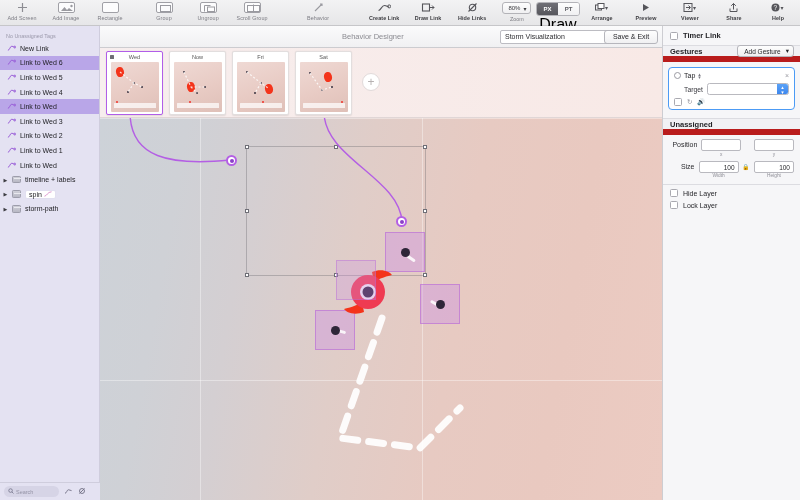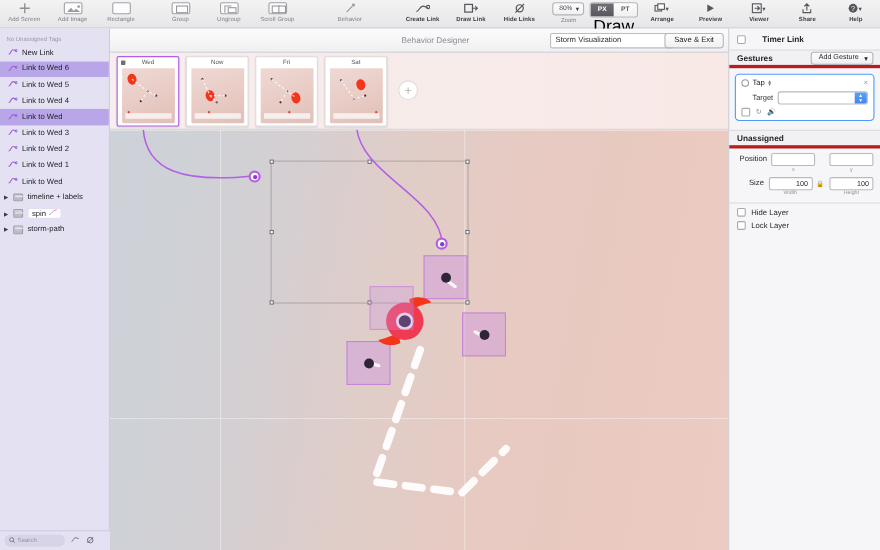--- a/index.html
+++ b/index.html
@@ -64,21 +64,21 @@
   .seg div.on { background: linear-gradient(#6f6f76,#56565c); color: #fff; }
 
   
   .subbar {
     position: absolute; top: 26px; left: 0; width: 800px; height: 22px;
     background: linear-gradient(#fbfbfc,#f0f0f2);
     border-bottom: 1px solid #ccccd0;
     display: flex; align-items: center;
   }
   .subbar .designer-title {
-    position: absolute; left: 365px; font-size: 7.5px; color: #8b8b91;
+    position: absolute; left: 342px; font-size: 7.5px; color: #8b8b91;
   }
   .doc-field {
     position: absolute; left: 500px; width: 112px; height: 14px;
     border: 1px solid #bcbcc2; border-radius: 2px; background: #fff;
     font-size: 7px; color: #2c2c30; display: flex; align-items: center;
     padding-left: 4px;
   }
   .save-btn {
     position: absolute; left: 604px; width: 54px; height: 14px;
     border: 1px solid #b6b6bc; border-radius: 3px;
@@ -217,32 +217,32 @@
     border-radius: 50%; background: #8b3fc9;
   }
   .link-layer { position: absolute; inset: 0; pointer-events: none; }
 
   
   .inspector {
     position: absolute; top: 26px; right: 0; width: 138px; height: 474px;
     background: #f6f6f8; border-left: 1px solid #cdcdd2;
   }
   .insp-row {
-    display: flex; align-items: center; gap: 15px;
+    display: flex; align-items: center; gap: 5px;
     padding: 0 7px; height: 19px;
   }
   .insp-title { font-size: 7.5px; font-weight: bold; color: #1f1f23; }
   .chk {
     width: 8px; height: 8px; border: 1px solid #a9a9b0; border-radius: 1.5px;
     background: #fff; flex: none;
   }
   .sec-head {
     height: 17px; display: flex; align-items: center; justify-content: space-between;
     padding: 0 6px 0 7px; border-top: 1px solid #dcdce1;
-    border-bottom: 3px solid #b91c1c; background: #f1f1f4;
+    border-bottom: 6px solid #b91c1c; background: #f1f1f4;
   }
   .sec-head .h { font-size: 7.5px; font-weight: bold; color: #1f1f23; }
   .mini-btn {
     height: 12px; padding: 0 4px 0 6px; border: 1px solid #b5b5bb;
     border-radius: 3px; background: linear-gradient(#fefefe,#efeff1);
     font-size: 6.5px; color: #26262a; display: flex; align-items: center; gap: 5px;
   }
   .gesture-card {
     margin: 5px 5px 0 5px; border: 1px solid #4c9bf5; border-radius: 4px;
     background: #fff; padding: 4px 5px 3px 5px;

